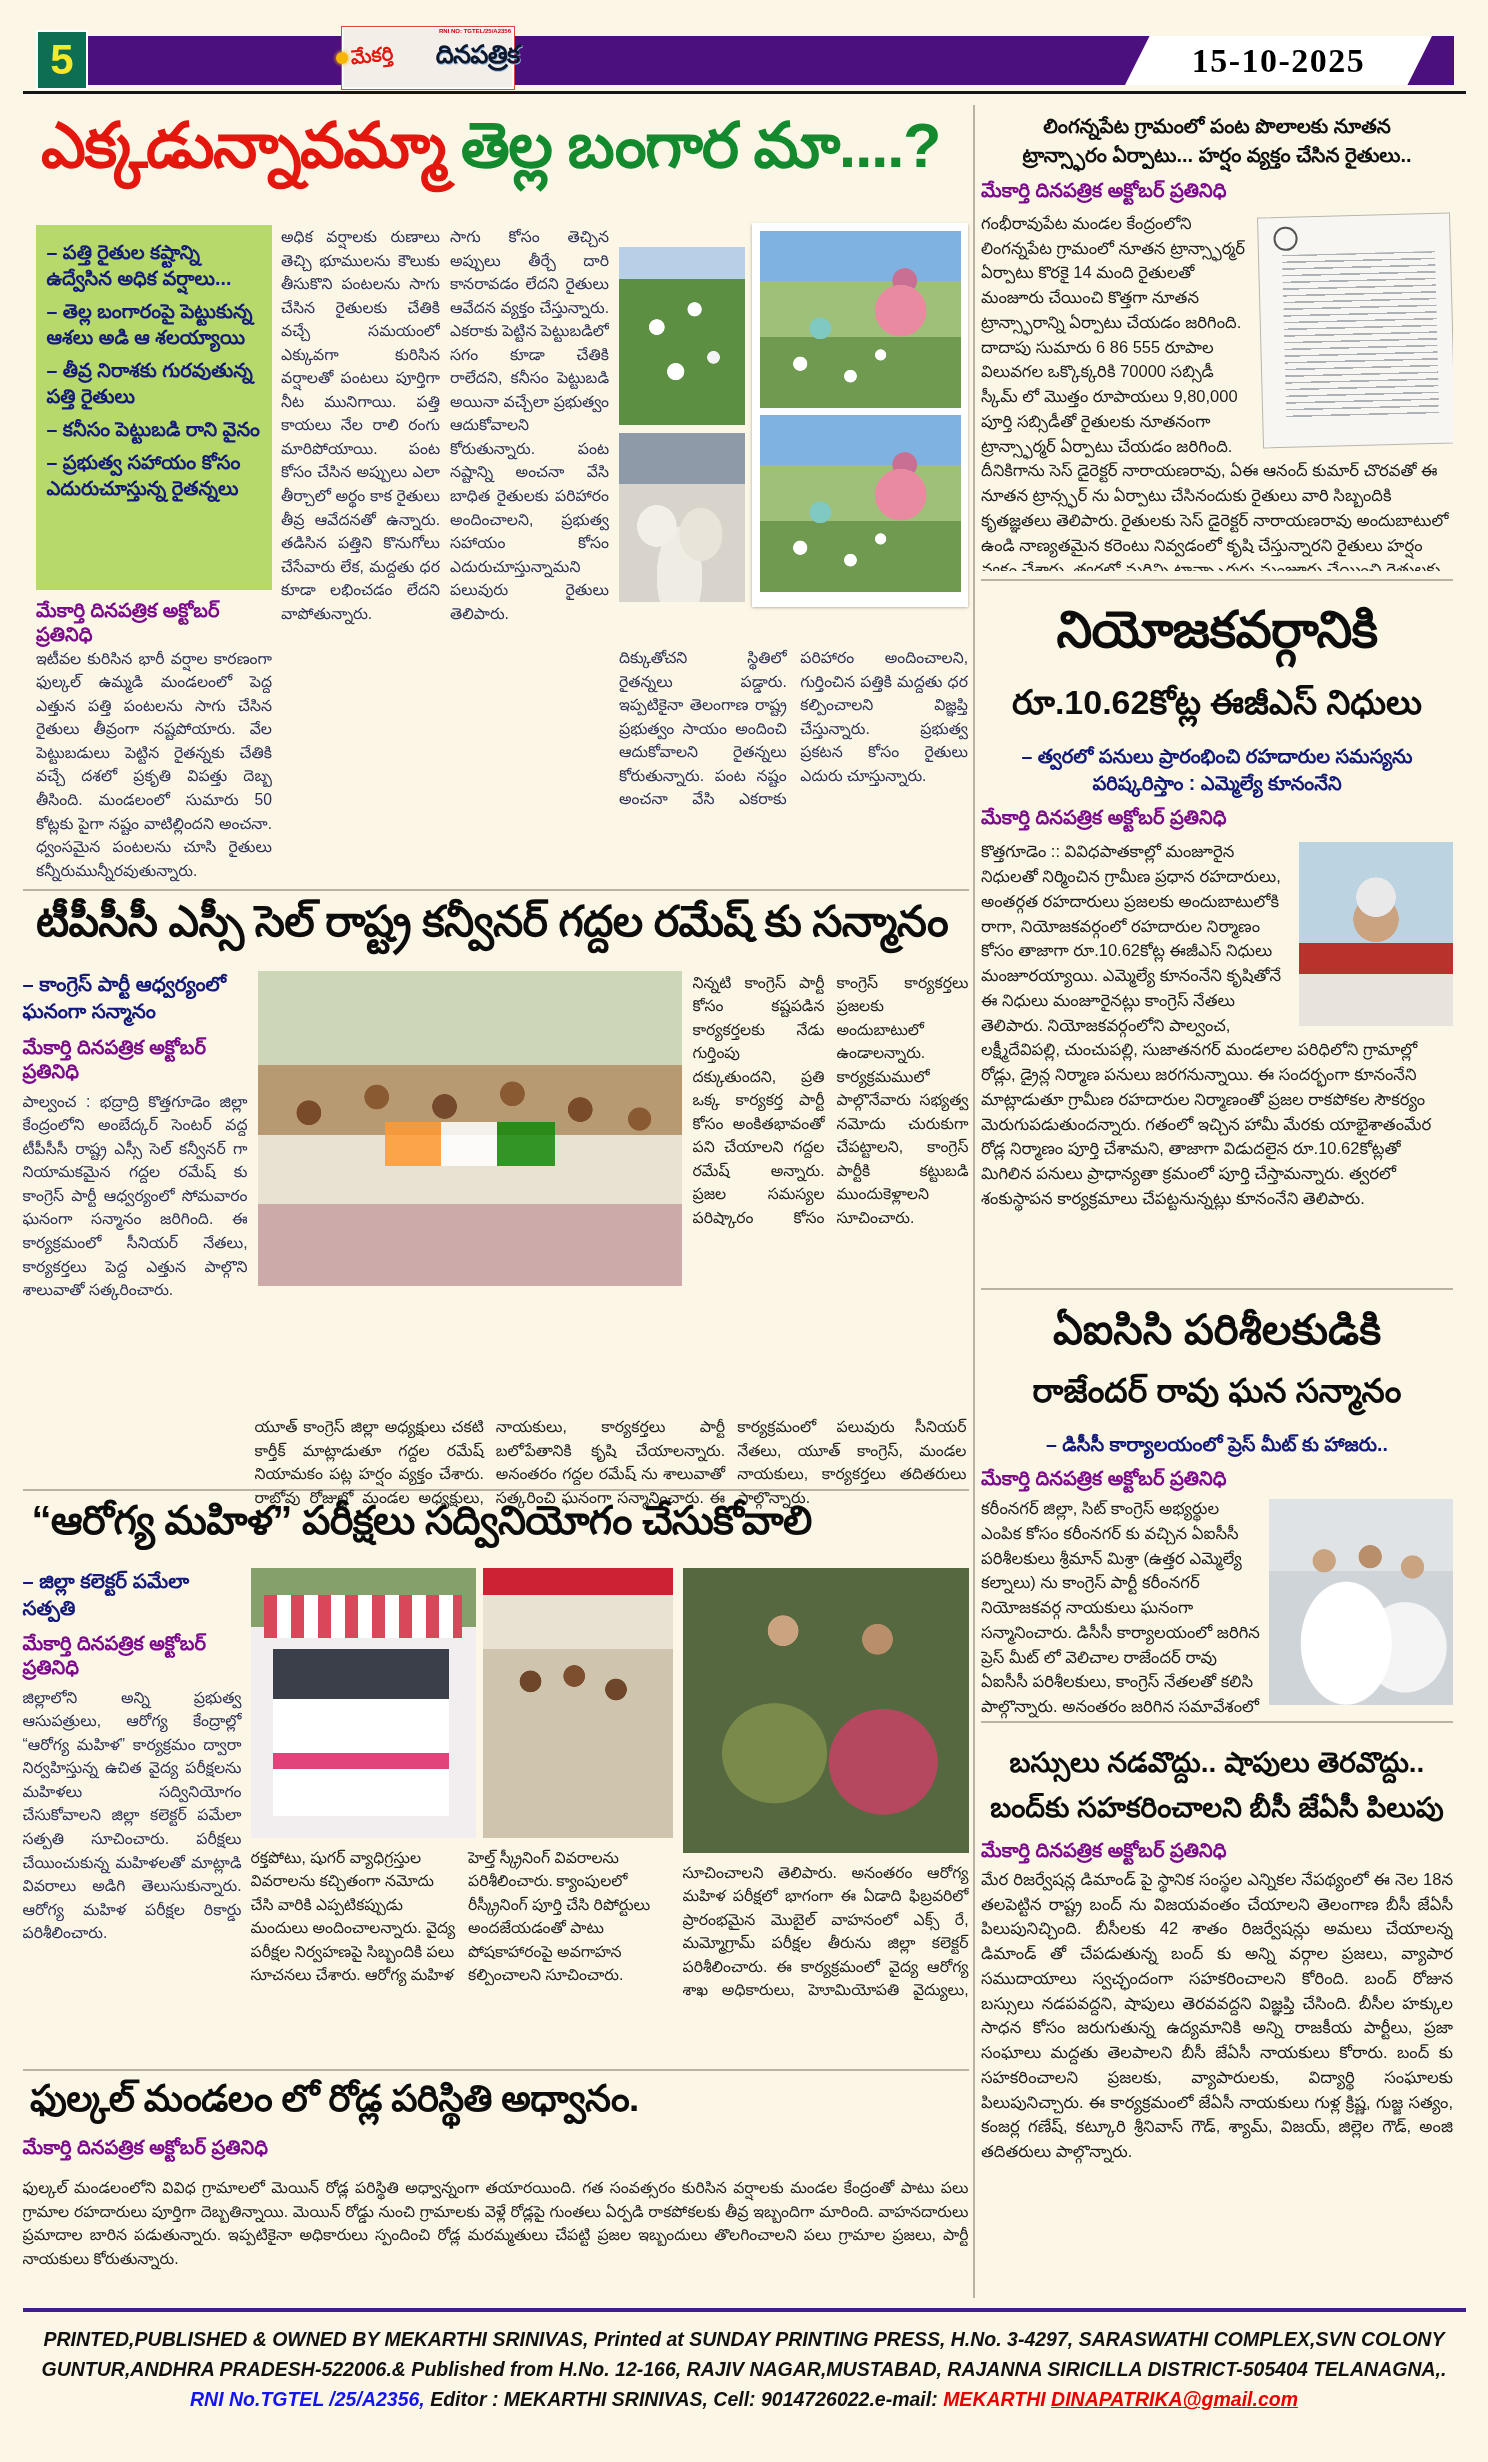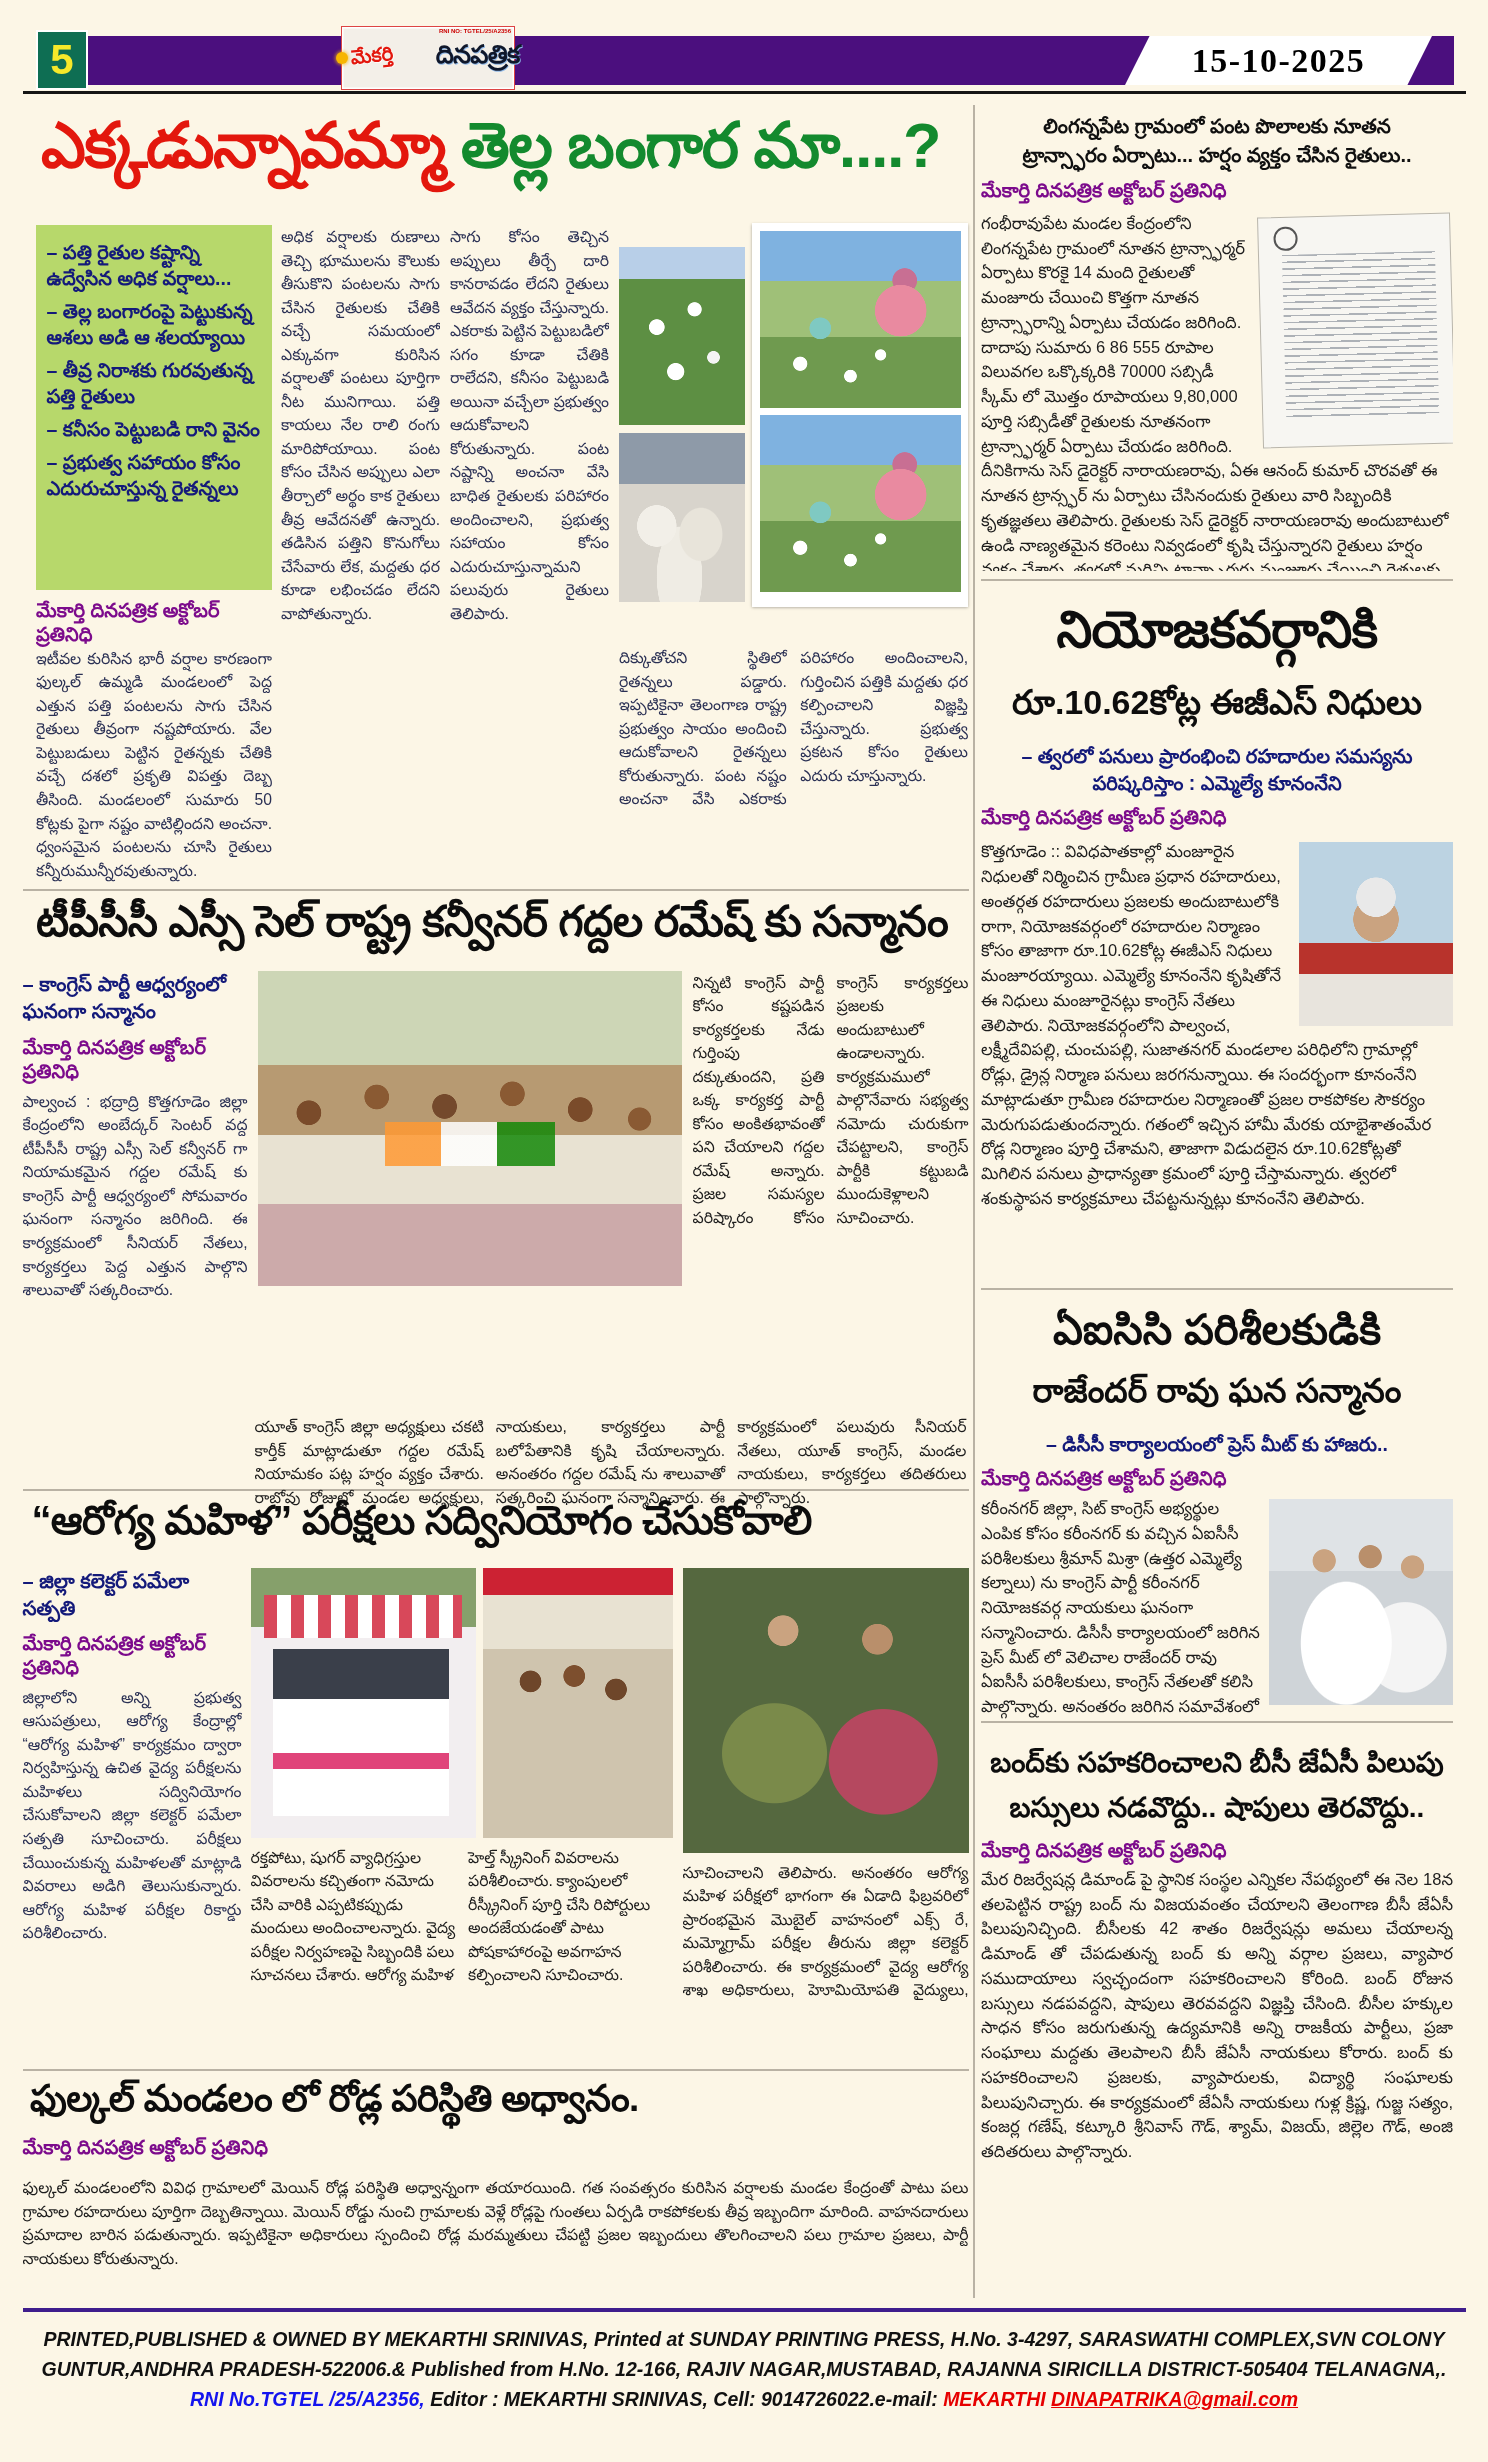--- a/index.html
+++ b/index.html
@@ -245,22 +245,22 @@
       <div>– డిసీసీ కార్యాలయంలో ప్రెస్ మీట్ కు హాజరు..</div>
     </div>
     <div class="byline">మేకార్తి దినపత్రిక అక్టోబర్ ప్రతినిధి</div>
     <div style="margin-top:6px;height:225px;overflow:hidden;">
       <div class="ph photo-honor honorimg"></div>
       <span class="btxt black" style="font-size:16.5px;">కరీంనగర్ జిల్లా, సిట్ కాంగ్రెస్ అభ్యర్థుల ఎంపిక కోసం కరీంనగర్ కు వచ్చిన ఏఐసీసీ పరిశీలకులు శ్రీమాన్ మిశ్రా (ఉత్తర ఎమ్మెల్యే కల్నాలు) ను కాంగ్రెస్ పార్టీ కరీంనగర్ నియోజకవర్గ నాయకులు ఘనంగా సన్మానించారు. డిసీసీ కార్యాలయంలో జరిగిన ప్రెస్ మీట్ లో వెలిచాల రాజేందర్ రావు ఏఐసీసీ పరిశీలకులు, కాంగ్రెస్ నేతలతో కలిసి పాల్గొన్నారు. అనంతరం జరిగిన సమావేశంలో స్థానిక సంస్థల ఎన్నికల సన్నద్ధతపై చర్చించారు.</span>
     </div>
   </div>
 
   <div class="rc" style="top:1741px;">
+    <div class="bandh-h">బస్సులు నడవొద్దు.. షాపులు తెరవొద్దు..</div>
     <div class="bandh-h">బంద్‌కు సహకరించాలని బీసీ జేఏసీ పిలుపు</div>
-    <div class="bandh-h">బస్సులు నడవొద్దు.. షాపులు తెరవొద్దు..</div>
     <div class="byline" style="margin-top:7.5px;">మేకార్తి దినపత్రిక అక్టోబర్ ప్రతినిధి</div>
     <div class="btxt black" style="font-size:16.5px;margin-top:4.5px;height:420px;">మేర రిజర్వేషన్ల డిమాండ్ పై స్థానిక సంస్థల ఎన్నికల నేపథ్యంలో ఈ నెల 18న తలపెట్టిన రాష్ట్ర బంద్ ను విజయవంతం చేయాలని తెలంగాణ బీసీ జేఏసీ పిలుపునిచ్చింది. బీసీలకు 42 శాతం రిజర్వేషన్లు అమలు చేయాలన్న డిమాండ్ తో చేపడుతున్న బంద్ కు అన్ని వర్గాల ప్రజలు, వ్యాపార సముదాయాలు స్వచ్ఛందంగా సహకరించాలని కోరింది. బంద్ రోజున బస్సులు నడపవద్దని, షాపులు తెరవవద్దని విజ్ఞప్తి చేసింది. బీసీల హక్కుల సాధన కోసం జరుగుతున్న ఉద్యమానికి అన్ని రాజకీయ పార్టీలు, ప్రజా సంఘాలు మద్దతు తెలపాలని బీసీ జేఏసీ నాయకులు కోరారు. బంద్ కు సహకరించాలని ప్రజలకు, వ్యాపారులకు, విద్యార్థి సంఘాలకు పిలుపునిచ్చారు. ఈ కార్యక్రమంలో జేఏసీ నాయకులు గుళ్ల క్రిష్ణ, గుజ్జ సత్యం, కంజర్ల గణేష్, కట్కూరి శ్రీనివాస్ గౌడ్, శ్యామ్, విజయ్, జిల్లెల గౌడ్, అంజి తదితరులు పాల్గొన్నారు.</div>
   </div>
 
   <div class="ramesh">
     <div class="sec-headline">టీపీసీసీ ఎస్సీ సెల్ రాష్ట్ర కన్వీనర్  గద్దల రమేష్ కు సన్మానం</div>
     <div class="r-row">
       <div class="r-left">
         <div class="lead">– కాంగ్రెస్ పార్టీ ఆధ్వర్యంలో ఘనంగా సన్మానం</div>
         <div class="byline">మేకార్తి దినపత్రిక అక్టోబర్ ప్రతినిధి</div>

